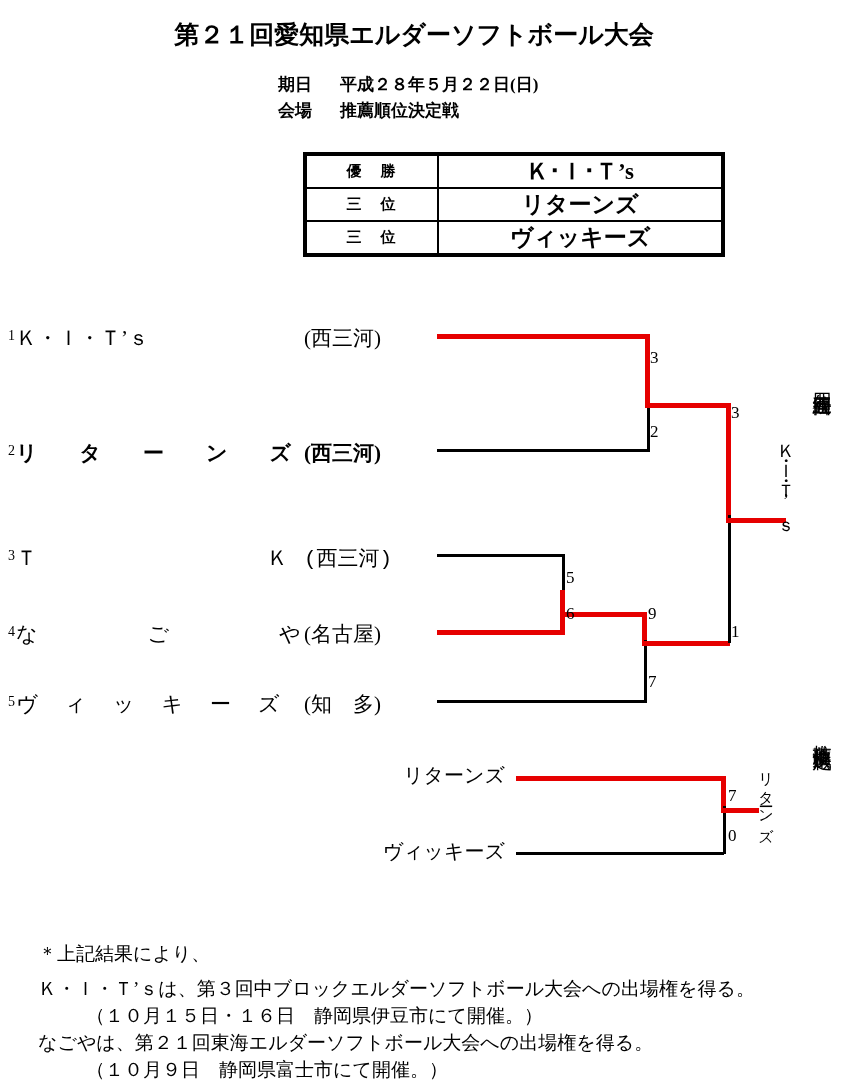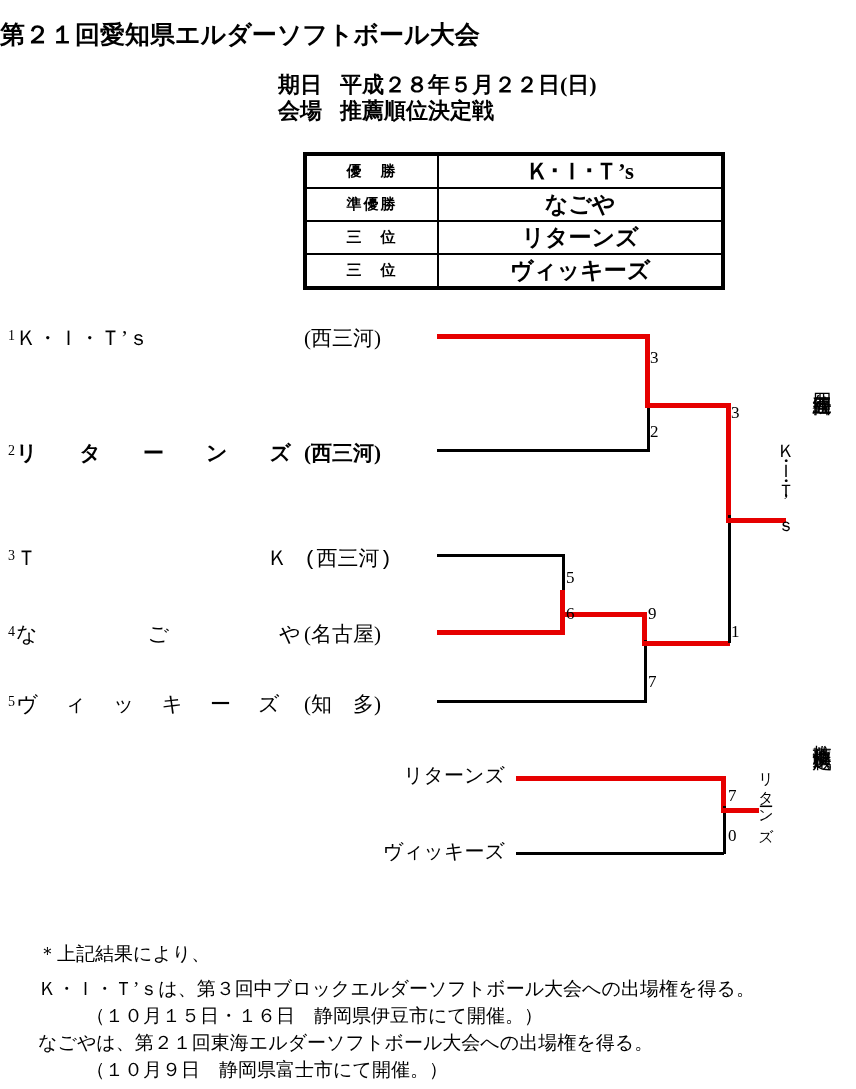--- a/index.html
+++ b/index.html
@@ -15,30 +15,31 @@
     color: #000000;
     overflow: hidden;
   }
   .abs { position: absolute; }
 
   
   #title {
     top: 18px;
     left: 0;
     width: 828px;
+    text-align: center;
     font-size: 25px;
     font-weight: bold;
     letter-spacing: 0px;
   }
 
   
   #meta {
     top: 72px;
     left: 278px;
-    font-size: 22px;
+    font-size: 17px;
     line-height: 26px;
     font-weight: bold;
   }
   #meta .row span.lbl { display: inline-block; width: 62px; }
 
   
   #results {
     top: 152px;
     left: 303px;
     border-collapse: separate;
@@ -138,24 +139,20 @@
   <div class="row">
     <span class="lbl">会場</span><span>推薦順位決定戦</span>
   </div>
 </div>
 
 <table class="abs" id="results">
   <tbody>
       <tr>
     <td class="rank">優　勝</td>
     <td class="team">Ｋ･Ｉ･Ｔ’s</td>
-  </tr>
-  <tr>
-    <td class="rank">準優勝</td>
-    <td class="team">なごや</td>
   </tr>
   <tr>
     <td class="rank">三　位</td>
     <td class="team">リターンズ</td>
   </tr>
   <tr>
     <td class="rank">三　位</td>
     <td class="team">ヴィッキーズ</td>
   </tr>
 </tbody>

